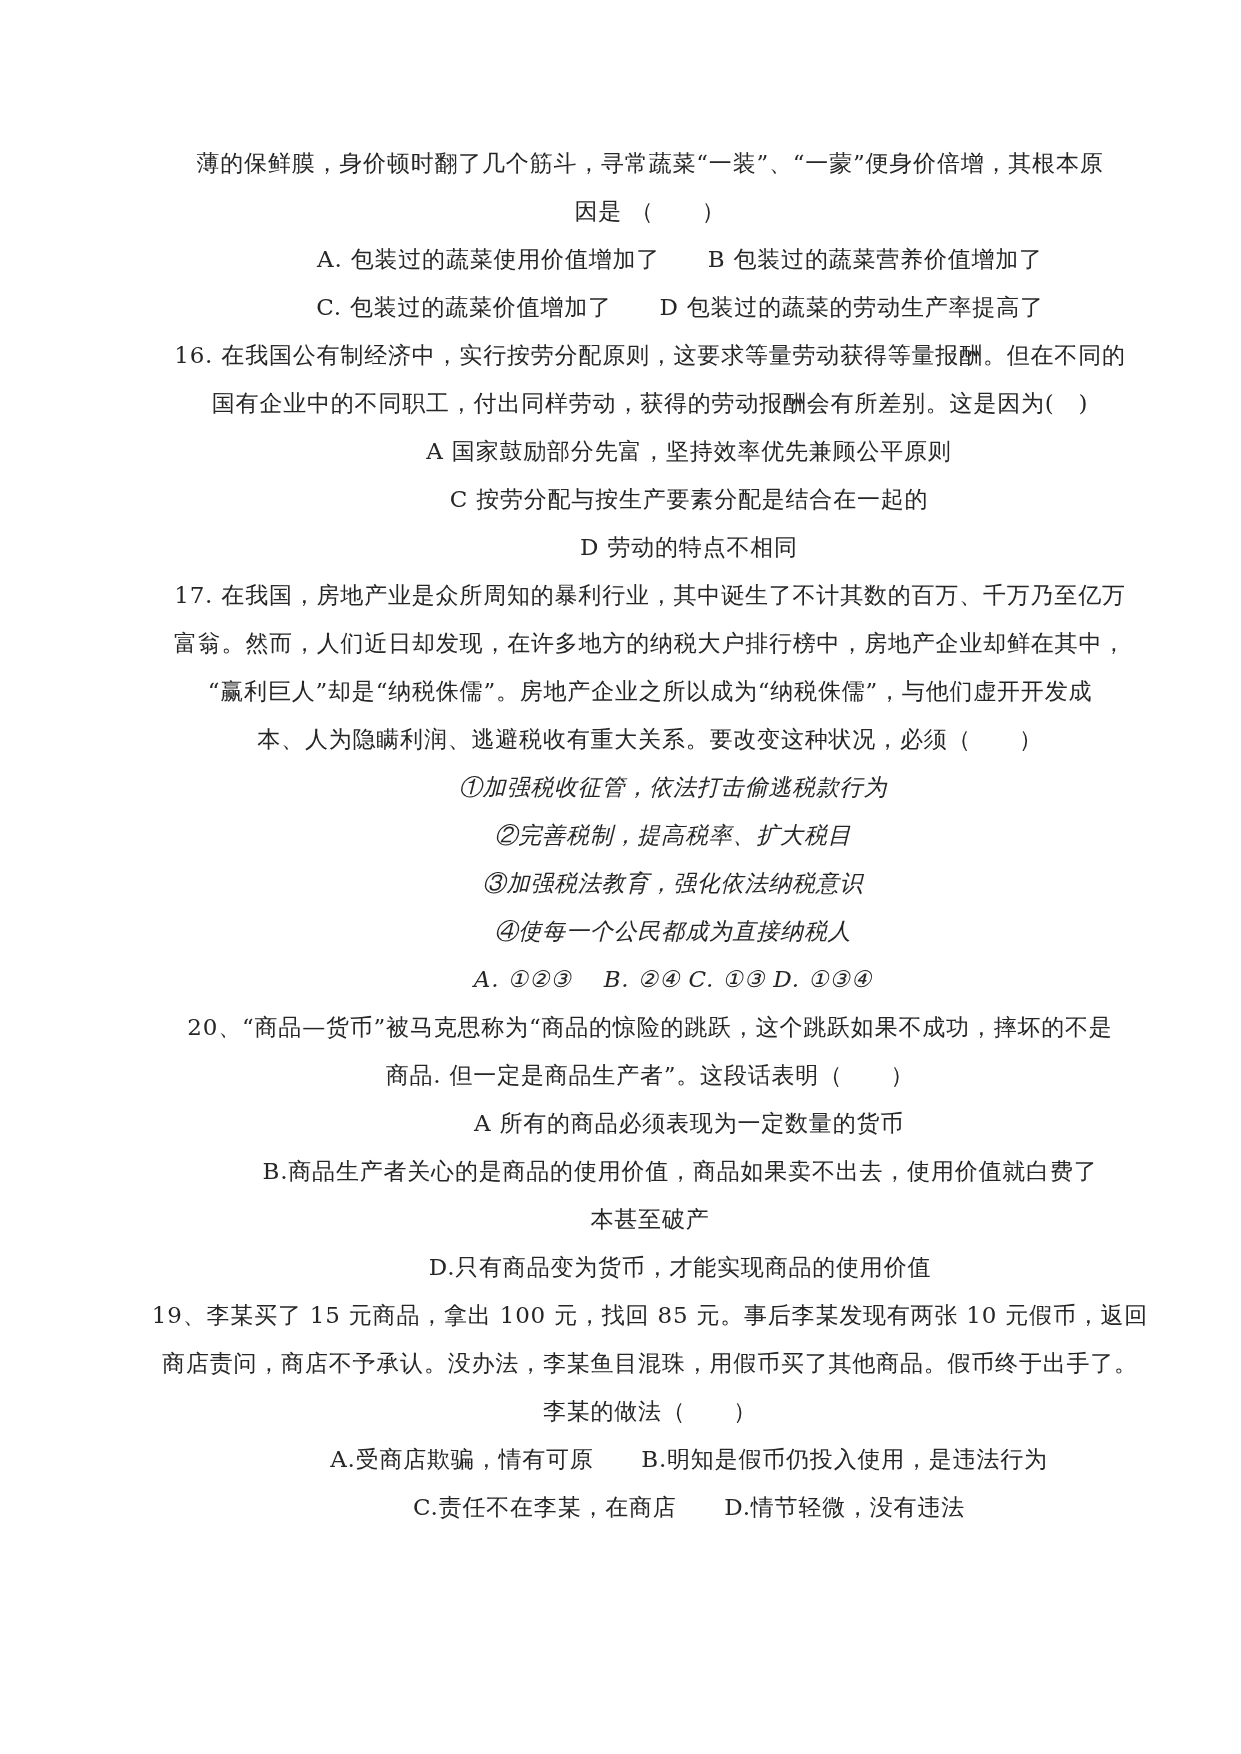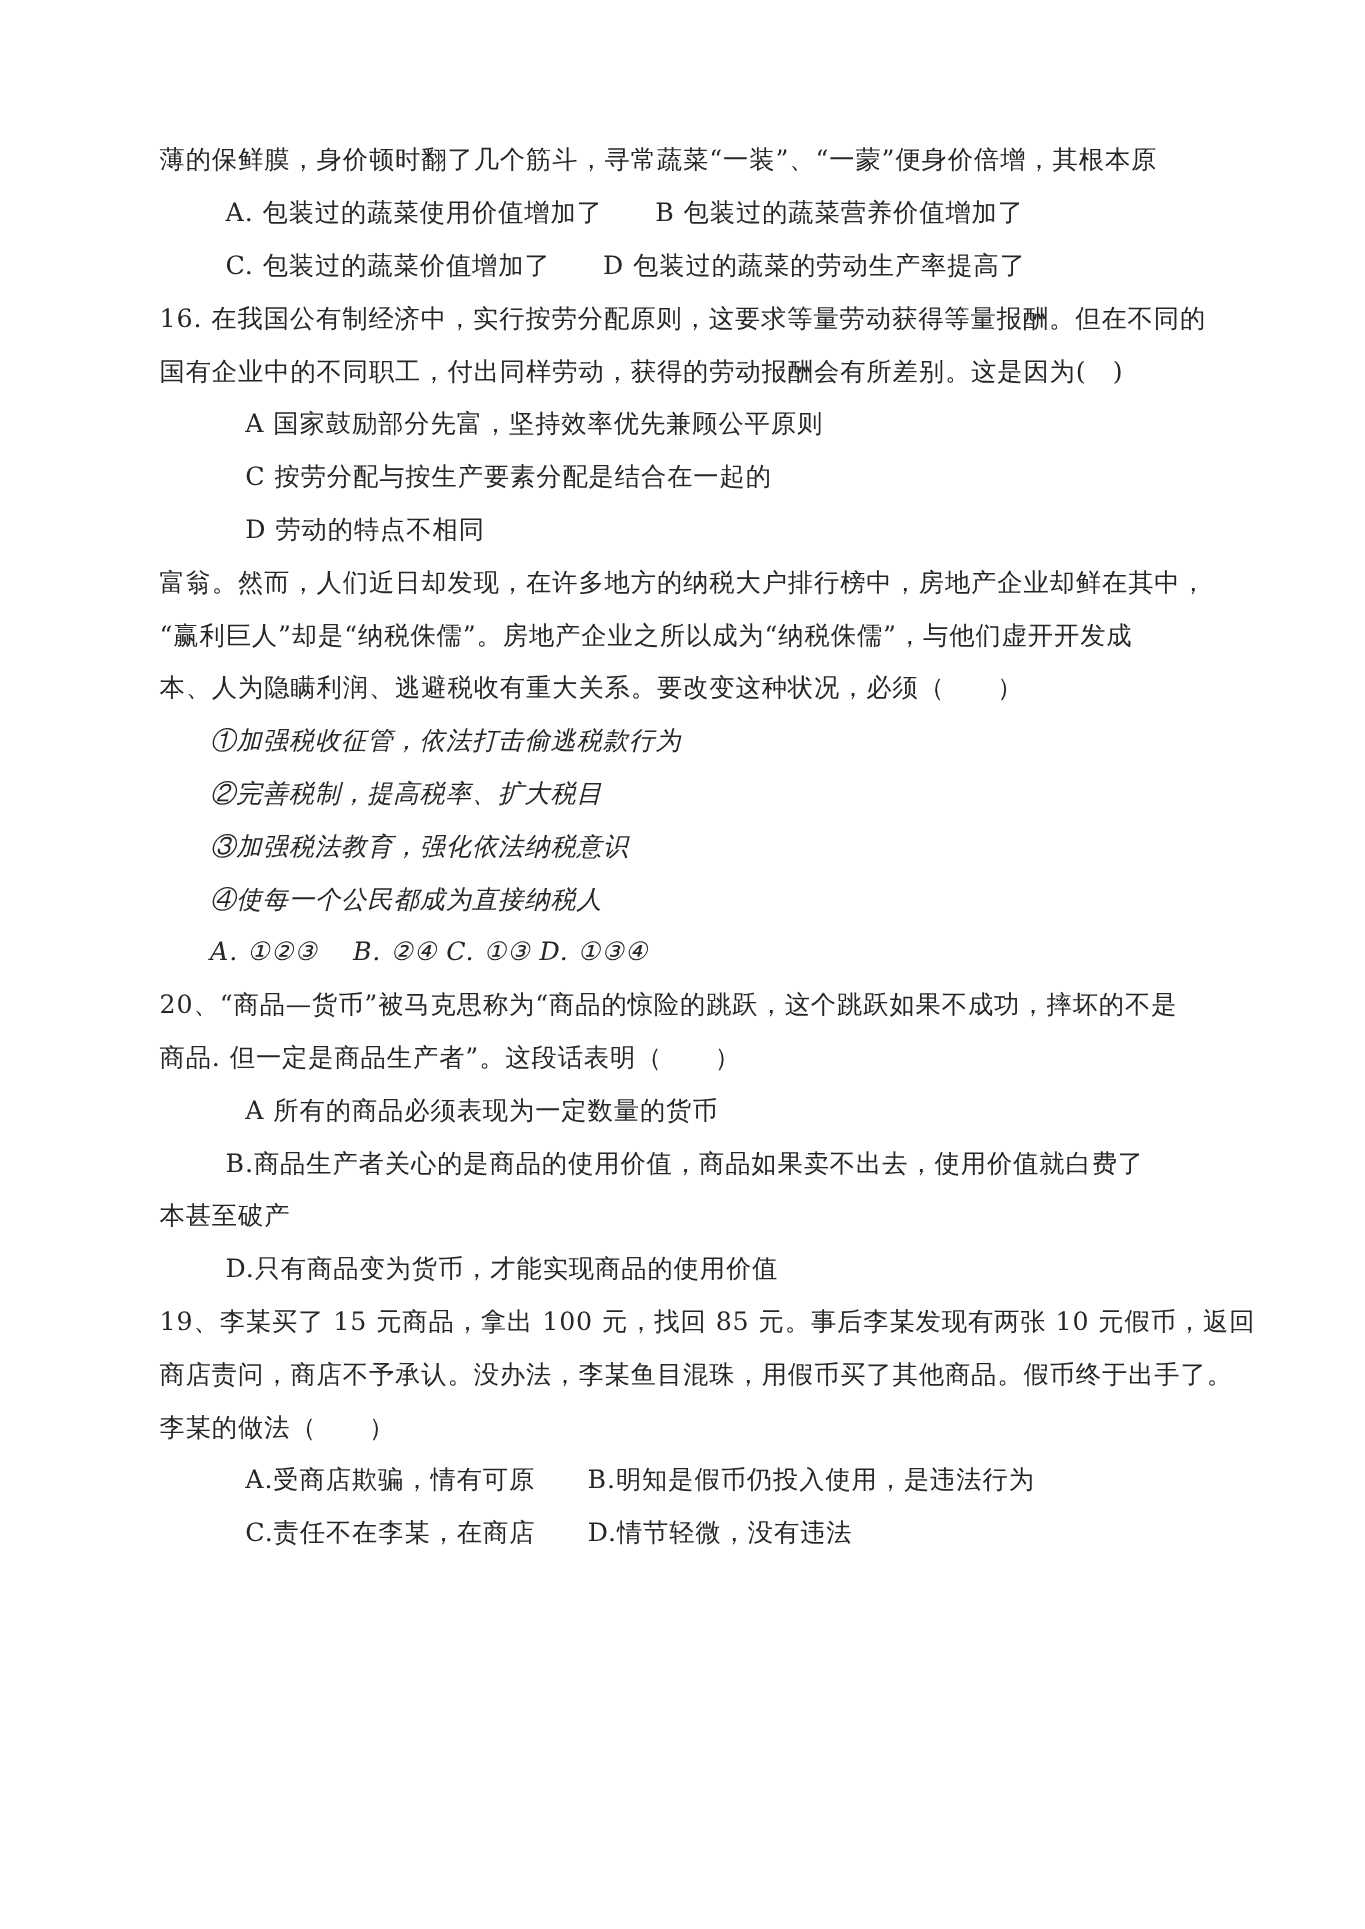--- a/index.html
+++ b/index.html
@@ -10,50 +10,53 @@
   body {
     width: 1241px;
     height: 1754px;
     position: relative;
     overflow: hidden;
     font-family: "DejaVu Serif", "Liberation Serif", serif;
   }
   .doc {
     position: absolute;
     left: 145px;
-    top: 122px;
+    top: 139px;
     width: 1010px;
+    text-align: center;
   }
   .line {
     height: 48px;
     line-height: 48px;
     font-size: 23px;
     letter-spacing: 0.8px;
     color: #262626;
     white-space: pre;
   }
   .ind-a { padding-left: 46px; font-style: italic; }   
   .ind-b { padding-left: 60px; }   
   .ind-c { padding-left: 78px; }   
 </style>
 </head>
 <body>
 
 <div class="doc">
 
   <div class="line">薄的保鲜膜，身价顿时翻了几个筋斗，寻常蔬菜“一装”、“一蒙”便身价倍增，其根本原</div>
+  <div class="line">因是 （　　）</div>
   <div class="line ind-b">A. 包装过的蔬菜使用价值增加了　　B 包装过的蔬菜营养价值增加了</div>
   <div class="line ind-b">C. 包装过的蔬菜价值增加了　　D 包装过的蔬菜的劳动生产率提高了</div>
 
   <div class="line">16. 在我国公有制经济中，实行按劳分配原则，这要求等量劳动获得等量报酬。但在不同的</div>
   <div class="line">国有企业中的不同职工，付出同样劳动，获得的劳动报酬会有所差别。这是因为(　)</div>
   <div class="line ind-c">A 国家鼓励部分先富，坚持效率优先兼顾公平原则</div>
   <div class="line ind-c">C 按劳分配与按生产要素分配是结合在一起的</div>
   <div class="line ind-c">D 劳动的特点不相同</div>
 
+  <div class="line">17. 在我国，房地产业是众所周知的暴利行业，其中诞生了不计其数的百万、千万乃至亿万</div>
   <div class="line">富翁。然而，人们近日却发现，在许多地方的纳税大户排行榜中，房地产企业却鲜在其中，</div>
   <div class="line">“赢利巨人”却是“纳税侏儒”。房地产企业之所以成为“纳税侏儒”，与他们虚开开发成</div>
   <div class="line">本、人为隐瞒利润、逃避税收有重大关系。要改变这种状况，必须（　　）</div>
   <div class="line ind-a">①加强税收征管，依法打击偷逃税款行为</div>
   <div class="line ind-a">②完善税制，提高税率、扩大税目</div>
   <div class="line ind-a">③加强税法教育，强化依法纳税意识</div>
   <div class="line ind-a">④使每一个公民都成为直接纳税人</div>
   <div class="line ind-a">A. ①②③　 B. ②④ C. ①③ D. ①③④</div>
 
   <div class="line">20、“商品—货币”被马克思称为“商品的惊险的跳跃，这个跳跃如果不成功，摔坏的不是</div>

